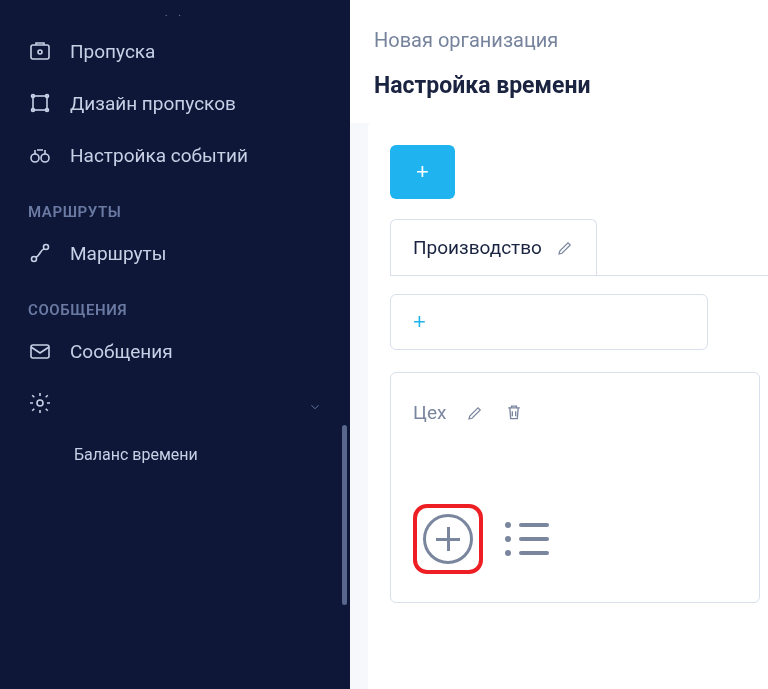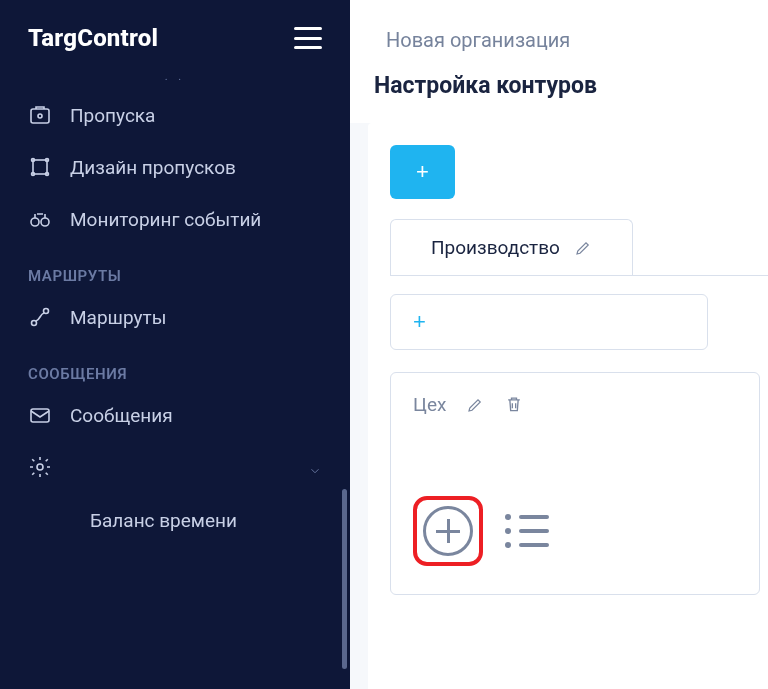--- a/index.html
+++ b/index.html
@@ -16,73 +16,65 @@
   .dots { text-align: center; color: #6b7aa3; font-size: 11px; letter-spacing: 4px; margin-top: 6px; margin-bottom: 6px; }
 
   .nav { flex: 1; overflow: hidden; padding-bottom: 26px; position: relative; }
   .nav-item { display: flex; align-items: center; gap: 18px; padding: 14px 28px; color: #c8d0e6; font-size: 19px; cursor: pointer; }
   .nav-item .icon { width: 24px; height: 24px; display: inline-flex; align-items: center; justify-content: center; flex-shrink: 0; }
   .nav-item svg { stroke: #c8d0e6; fill: none; stroke-width: 1.6; }
   .nav-item .chev { margin-left: auto; width: 14px; height: 14px; }
   .nav-item .chev svg { stroke: #6b7aa3; }
 
   .nav-section { padding: 22px 28px 6px 28px; color: #6b7aa3; font-size: 15px; letter-spacing: 0.6px; font-weight: 600; }
-  .nav-sub { padding: 16px 28px 16px 74px; color: #c8d0e6; font-size: 19px; cursor: pointer; margin-left: 16px; }
+  .nav-sub { padding: 16px 28px 16px 74px; color: #c8d0e6; font-size: 16px; cursor: pointer; }
 
   .sidebar-scroll { position: absolute; right: 3px; top: 400px; width: 5px; height: 180px; background: #5a678d; border-radius: 3px; }
 
   
   .main { flex: 1; background: #fff; display: flex; flex-direction: column; overflow: hidden; }
-  .org-bar { padding: 28px 24px 20px 36px; color: #76839c; font-size: 20px; }
+  .org-bar { padding: 28px 24px 20px 24px; color: #76839c; font-size: 20px; }
   .page-title { padding: 0 24px 24px 24px; font-size: 23px; font-weight: 700; color: #1a2440; }
   .content { padding: 0 0 0 18px; background: #f6f8fb; flex: 1; }
   .content-inner { background: #fff; border-radius: 4px 0 0 0; padding: 22px 0 22px 22px; height: 100%; }
 
   .btn-primary { background: #1fb4f0; color: #fff; border: none; border-radius: 6px; padding: 16px 26px; font-size: 19px; font-weight: 600; cursor: pointer; display: inline-flex; align-items: center; gap: 12px; }
   .btn-primary .plus { font-size: 22px; font-weight: 400; line-height: 1; }
 
   .tab-row { margin-top: 20px; display: flex; }
-  .tab { border: 1px solid #d9e0ec; border-bottom: none; border-radius: 6px 6px 0 0; padding: 16px 40px; display: flex; align-items: center; gap: 14px; font-size: 19px; color: #1a2440; background: #fff; }
+  .tab { border: 1px solid #d9e0ec; border-bottom: none; border-radius: 6px 6px 0 0; padding: 16px 22px; display: flex; align-items: center; gap: 14px; font-size: 19px; color: #1a2440; background: #fff; }
   .tab-fill { border-bottom: 1px solid #d9e0ec; flex: 1; margin-bottom: -1px; }
   .tab-base { border-top: 1px solid #d9e0ec; height: 1px; }
   .edit-ic { width: 18px; height: 18px; cursor: pointer; }
   .edit-ic svg, .trash-ic svg { stroke: #7a869e; fill: none; stroke-width: 1.6; }
 
   .btn-outline { margin-top: 18px; border: 1px solid #d9e0ec; background: #fff; border-radius: 6px; padding: 16px 22px; font-size: 19px; color: #1fb4f0; cursor: pointer; display: inline-flex; align-items: center; gap: 12px; width: 318px; }
   .btn-outline .plus { font-size: 22px; line-height: 1; }
 
-  .card { margin-top: 22px; border: 1px solid #d9e0ec; border-radius: 6px; padding: 20px 22px 28px 22px; width: 370px; }
+  .card { margin-top: 22px; border: 1px solid #d9e0ec; border-radius: 6px; padding: 28px 22px 28px 22px; width: 370px; }
   .card-head { display: flex; align-items: center; gap: 20px; font-size: 19px; color: #7a869e; }
   .trash-ic { width: 20px; height: 22px; cursor: pointer; }
 
   .card-actions { display: flex; align-items: center; gap: 22px; margin-top: 80px; }
   .circle-plus { width: 50px; height: 50px; border-radius: 50%; border: 3px solid #7a869e; display: flex; align-items: center; justify-content: center; cursor: pointer; position: relative; }
   .circle-plus::before, .circle-plus::after { content: ""; position: absolute; background: #7a869e; }
   .circle-plus::before { width: 24px; height: 3px; }
   .circle-plus::after { width: 3px; height: 24px; }
   .highlight-box { border: 4px solid #ed1f24; border-radius: 14px; padding: 6px; display: inline-flex; }
 
   .list-ic { width: 44px; height: 34px; cursor: pointer; display: flex; flex-direction: column; justify-content: space-between; }
   .list-ic .row { display: flex; align-items: center; gap: 8px; }
   .list-ic .dot { width: 6px; height: 6px; background: #7a869e; border-radius: 50%; }
   .list-ic .line { flex: 1; height: 4px; background: #7a869e; border-radius: 2px; }
 </style>
 </head>
 <body>
 
 <div class="app">
   <aside class="sidebar">
-    <div class="sidebar-top">
-      <div class="logo">TargControl</div>
-      <div class="hamburger">
-        <span></span>
-          <span></span>
-          <span></span>
-      </div>
-    </div>
     <div class="dots">. .</div>
 
     <nav class="nav">
       <div class="nav-item">
         <span class="icon">
           <svg viewBox="0 0 24 24">
               <rect x="3" y="6" width="18" height="14" rx="2"></rect>
               <path d="M8 6V4h8v2"></path>
               <circle cx="12" cy="13" r="2"></circle>
             </svg>
@@ -102,21 +94,21 @@
         <span>Дизайн пропусков</span>
       </div>
       <div class="nav-item">
         <span class="icon">
           <svg viewBox="0 0 24 24">
               <circle cx="7" cy="15" r="4"></circle>
               <circle cx="17" cy="15" r="4"></circle>
               <path d="M9 7h6M7 11V7M17 11V7"></path>
             </svg>
         </span>
-        <span>Мониторинг событий</span>
+        <span>Настройка событий</span>
       </div>
 
       <div class="nav-section">МАРШРУТЫ</div>
       <div class="nav-item">
         <span class="icon">
           <svg viewBox="0 0 24 24">
               <circle cx="6" cy="18" r="2.5"></circle>
               <circle cx="18" cy="6" r="2.5"></circle>
               <path d="M8 16c4-1 4-7 8-8"></path>
             </svg>
@@ -149,21 +141,21 @@
         </span>
       </div>
       <div class="nav-sub">Баланс времени</div>
 
       <div class="sidebar-scroll"></div>
     </nav>
   </aside>
 
   <main class="main">
     <div class="org-bar">Новая организация</div>
-    <div class="page-title">Настройка контуров</div>
+    <div class="page-title">Настройка времени</div>
 
     <div class="content">
       <div class="content-inner">
         <button class="btn-primary">
           <span class="plus">+</span>
         </button>
 
         <div class="tab-row">
           <div class="tab">
             <span>Производство</span>

